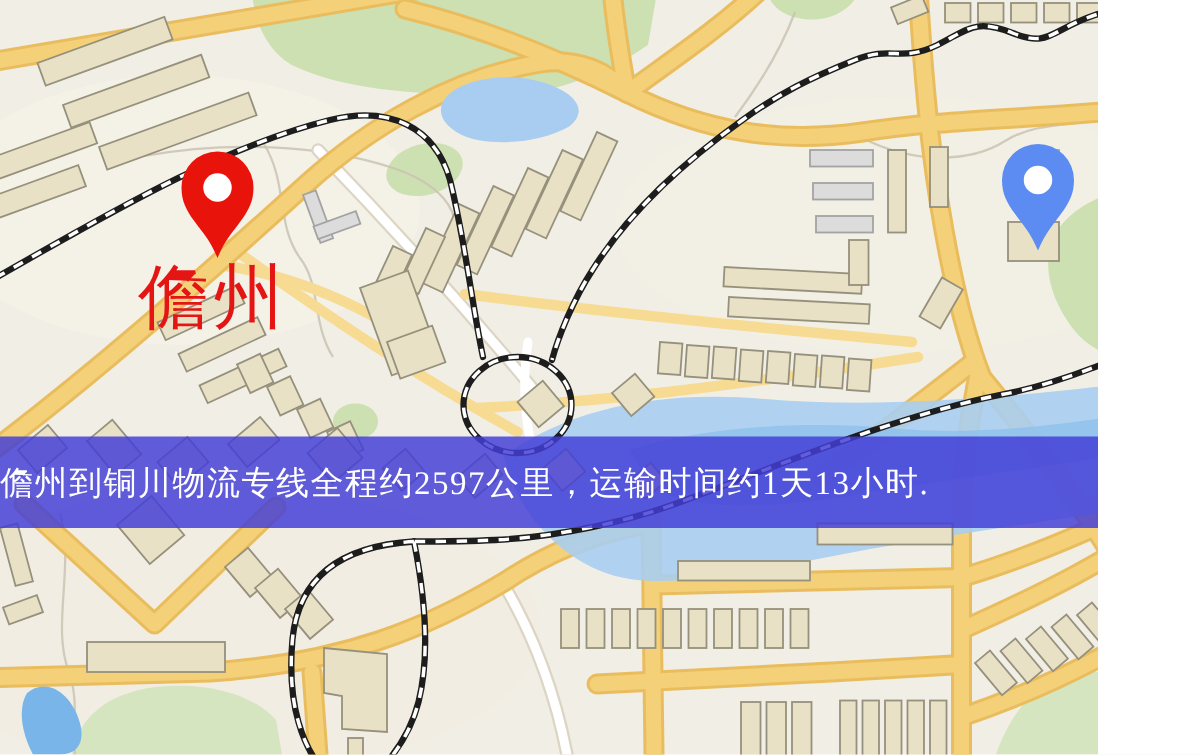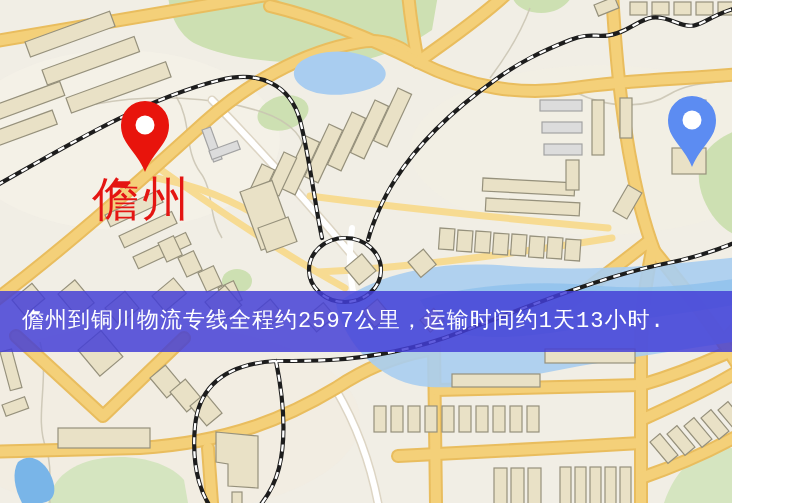--- a/index.html
+++ b/index.html
@@ -28,22 +28,22 @@
   .pin-origin{left:117px;top:96px;}
   .pin-destination{left:664px;top:91px;}
   .city-label{position:absolute;font-family:"Liberation Serif",serif;
       font-size:47px;line-height:1;letter-spacing:3px;font-weight:400;
       text-shadow:0 0 1px rgba(255,255,255,.35);}
   .label-origin{left:92px;top:176px;color:#e41512;}
   .label-destination{left:628px;top:180px;color:#3b52d8;}
 
   .banner{position:absolute;left:0;top:291px;width:800px;height:61px;
       background:rgba(67,62,214,0.84);color:#ffffff;
-      font-family:Liberation Mono, monospace;font-size:22px;letter-spacing:1px;
-      line-height:61px;padding-left:22px;box-sizing:border-box;white-space:nowrap;}
+      font-family:Liberation Serif, serif;font-size:22px;letter-spacing:1px;
+      line-height:61px;box-sizing:border-box;white-space:nowrap;}
 </style>
 </head>
 <body>
 
 <div class="stage">
 
   <svg class="map" width="800" height="503" viewBox="0 0 800 503">
 
     <g>
       <rect class="base" x="0" y="0" width="800" height="503"></rect>

